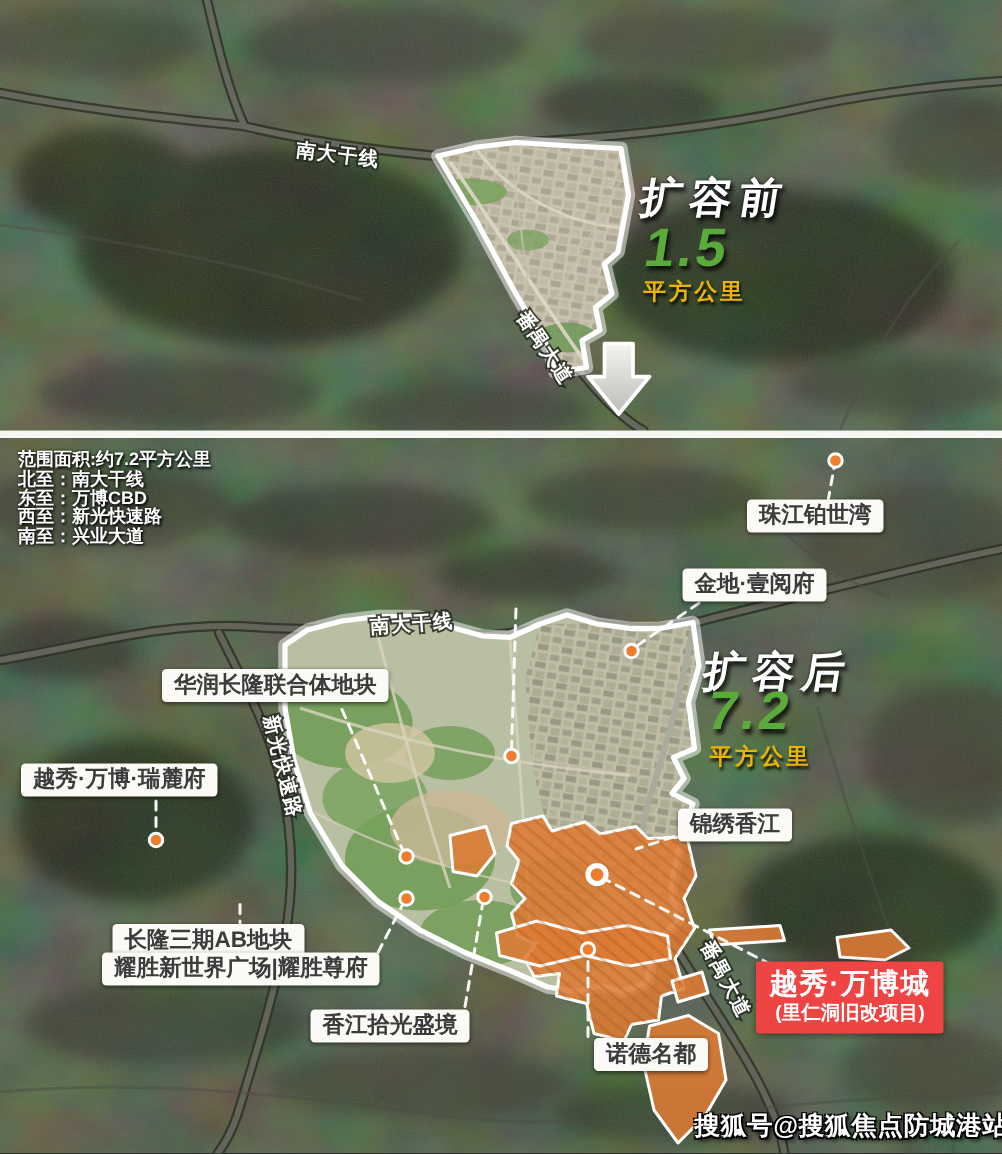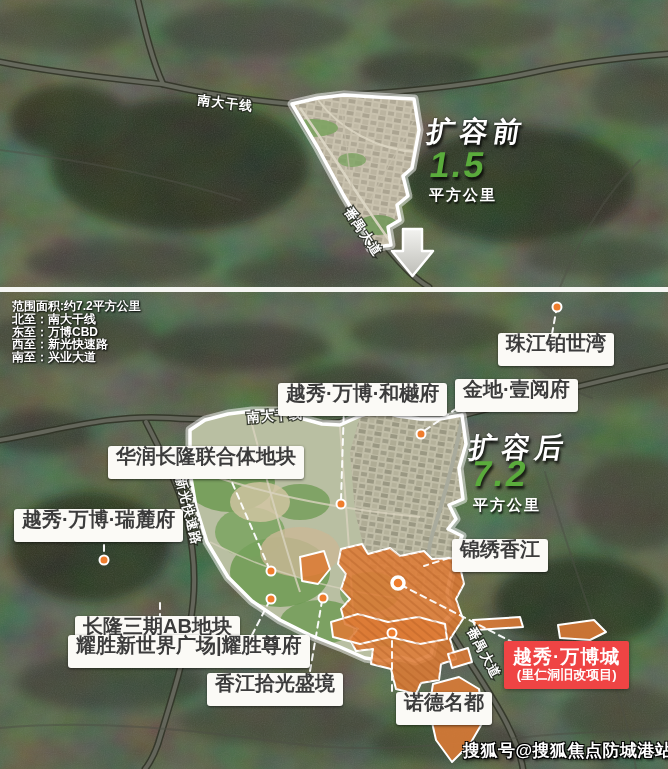--- a/index.html
+++ b/index.html
@@ -7,37 +7,37 @@
     position:relative;width:668px;height:769px;overflow:hidden;
     font-family:"Liberation Sans",sans-serif;background:#24301e;
   }
   .stage svg{position:absolute;left:0;display:block;}
   #topmap{top:0;}
   #botmap{top:292px;}
   .divider{position:absolute;left:0;top:287px;width:668px;height:5px;background:#f6f6f3;z-index:4;}
   .ov{position:absolute;z-index:6;white-space:nowrap;}
   
   .map-label{
-    background:#fbfaf6;color:#3c3c3c;font-weight:bold;font-size:20px;
-    padding:2px 8px 14px;border-radius:3px;line-height:17px;
+    background:#fbfaf6;color:#3c3c3c;font-weight:bold;font-size:15px;
+    padding:2px 8px 3px;border-radius:3px;line-height:17px;
     box-shadow:0 1px 3px rgba(0,0,0,.55);
   }
   
   .co-title{
     font-size:28px;font-weight:900;color:#ffffff;letter-spacing:5px;line-height:1;
     transform:skewX(-9deg);
     text-shadow:2px 3px 3px rgba(0,0,0,.85),0 0 2px rgba(0,0,0,.7);
   }
   .co-value{
     font-size:36px;font-weight:900;letter-spacing:2px;line-height:1;
     transform:skewX(-9deg);
     text-shadow:2px 3px 3px rgba(0,0,0,.8);
   }
   .co-unit{
-    font-size:15px;font-weight:bold;color:#ffffff;letter-spacing:2px;line-height:1;
+    font-size:15px;font-weight:bold;color:#eab308;letter-spacing:2px;line-height:1;
     text-shadow:1px 2px 2px rgba(0,0,0,.9);
   }
   
   .scope{
     font-size:12px;font-weight:bold;color:#ffffff;line-height:12.8px;
     text-shadow:1px 1px 2px rgba(0,0,0,.95),0 0 2px rgba(0,0,0,.8);
   }
   
   .proj-box{
     background:#ef4444;color:#ffffff;text-align:center;border-radius:2px;
@@ -273,21 +273,20 @@
     <div>东至：万博CBD</div>
     <div>西至：新光快速路</div>
     <div>南至：兴业大道</div>
   </div>
 
   <div class="ov co-title" style="left:469px;top:434px;">扩容后</div>
   <div class="ov co-value" style="left:472px;top:456px;color:#5aab3c;">7.2</div>
   <div class="ov co-unit" style="left:473px;top:497px;">平方公里</div>
 
   <div class="ov map-label" style="left:498px;top:333px;">珠江铂世湾</div>
-  <div class="ov map-label" style="left:278px;top:383px;">越秀·万博·和樾府</div>
   <div class="ov map-label" style="left:455px;top:379px;">金地·壹阅府</div>
   <div class="ov map-label" style="left:14px;top:509px;">越秀·万博·瑞麓府</div>
   <div class="ov map-label" style="left:108px;top:446px;">华润长隆联合体地块</div>
   <div class="ov map-label" style="left:75px;top:579px;margin-top:37px;">长隆三期AB地块</div>
   <div class="ov map-label" style="left:452px;top:539px;">锦绣香江</div>
   <div class="ov map-label" style="left:68px;top:635px;">耀胜新世界广场|耀胜尊府</div>
   <div class="ov map-label" style="left:207px;top:654px;margin-top:19px;">香江拾光盛境</div>
   <div class="ov map-label" style="left:356px;top:692px;margin-left:40px;">诺德名都</div>
 
   <div class="ov proj-box" style="left:504px;top:641px;">

